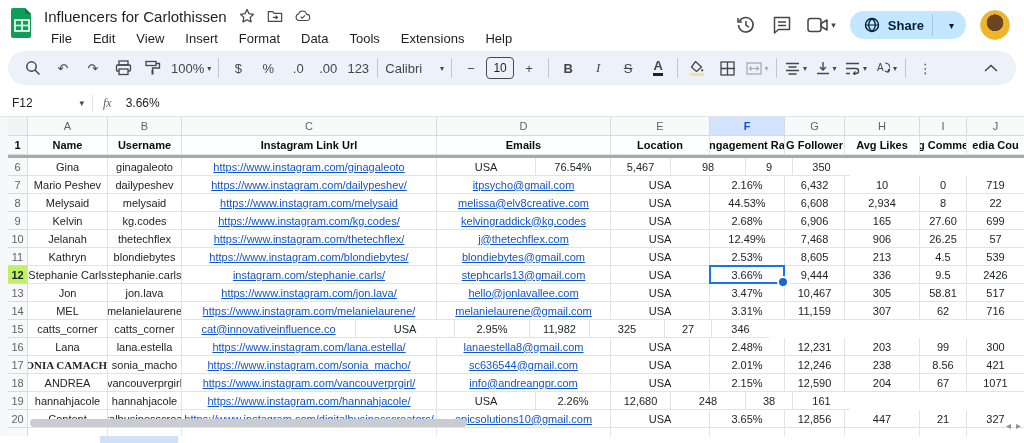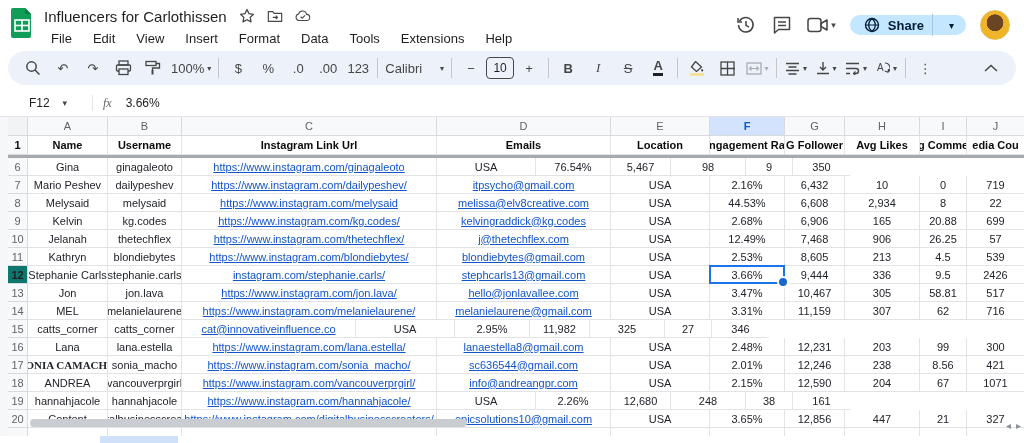--- a/index.html
+++ b/index.html
@@ -14,21 +14,21 @@
   .title-block{margin-left:10px;text-align:center;}
   .title-row{display:flex;align-items:center;gap:12px;height:22px;}
   .doc-title{font-size:15px;color:#1f1f1f;}
   .title-row .icon{width:16px;height:16px;}
   .menus{display:flex;gap:7px;margin-top:3px;}
   .menus span{font-size:13px;color:#1f1f1f;padding:1px 7px;border-radius:8px;cursor:default;}
   .topbar-right{display:flex;align-items:center;gap:14px;padding:10px 14px 0 0;}
   .tb-ic{width:22px;height:22px;}
   .camera-group{display:flex;align-items:center;gap:2px;}
   .caret{font-size:9px;color:#444746;}
-  .share-btn{display:flex;align-items:center;background:#c2e7ff;border-radius:16px;height:20px;padding:0 4px 0 14px;gap:8px;}
+  .share-btn{display:flex;align-items:center;background:#c2e7ff;border-radius:16px;height:28px;padding:0 4px 0 14px;gap:8px;}
   .share-btn .lbl{font-size:13px;font-weight:600;color:#001d35;}
   .share-divider{width:1px;height:22px;background:#a8c7db;}
   .share-caret{padding:0 8px;color:#001d35;font-size:10px;}
   .avatar{width:28px;height:28px;border-radius:50%;background:radial-gradient(circle at 50% 42%,#6b4423 0 38%,#f0b429 40%);border:1px solid #e0c153;}
 
   
   .toolbar{height:40px;padding:1px 8px 0 8px;box-sizing:border-box;}
   .toolbar-pill{background:#edf2fa;border-radius:18px;height:34px;display:flex;align-items:center;padding:0 10px;}
   .tbtn{min-width:24px;height:24px;display:flex;align-items:center;justify-content:center;border-radius:4px;color:#444746;font-size:13px;gap:2px;padding:0 3px;}
   .tdiv{width:1px;height:20px;background:#c4c7c5;margin:0 4px;}
@@ -39,37 +39,37 @@
   .strike{text-decoration:line-through;}
   .a-under{border-bottom:3px solid #202124;line-height:12px;padding-bottom:1px;font-weight:600;}
   .fill-wrap{display:flex;flex-direction:column;align-items:center;}
   .fill-bar{width:14px;height:3px;background:#f3e19c;margin-top:1px;border-radius:1px;}
   .grayed{opacity:.4;}
   .toolbar-spacer{flex:1;}
   .small-caret{font-size:8px;color:#444746;margin-left:1px;}
 
   
   .formula-bar{height:26px;display:flex;align-items:center;border-bottom:1px solid #e1e3e6;background:#fff;}
-  .name-box{width:72px;display:flex;align-items:center;justify-content:center;padding:0 8px 0 12px;font-size:12px;color:#202124;gap:13px;}
+  .name-box{width:72px;display:flex;align-items:center;justify-content:space-between;padding:0 8px 0 12px;font-size:12px;color:#202124;gap:13px;}
   .fb-div{width:1px;height:16px;background:#e1e3e6;margin-right:10px;}
   .fx{font-family:"Liberation Serif",serif;font-style:italic;font-size:12px;color:#5f6368;margin-right:14px;}
   .fb-value{font-size:12px;color:#202124;}
 
   
   .grid{position:absolute;top:117px;left:0;right:0;bottom:0;background:#fff;padding-left:8px;overflow:hidden;}
   .left-strip{position:absolute;left:0;top:0;bottom:0;width:8px;background:#f6f7f8;}
   .grow{display:flex;height:18px;}
   .grow.hdr,.grow.r1{height:19px;}
   .cell{box-sizing:border-box;border-right:1px solid #e2e3e4;border-bottom:1px solid #e2e3e4;display:flex;align-items:center;justify-content:center;font-size:11px;color:#21242a;overflow:hidden;white-space:nowrap;}
   .c0{width:20px;} .c1{width:80px;} .c2{width:74px;} .c3{width:255px;} .c4{width:174px;}
   .c5{width:99px;} .c6{width:75px;} .c7{width:60px;} .c8{width:75px;} .c9{width:47px;} .c10{width:57px;border-right:none;}
   .ch,.rh{background:#f8f9fa;color:#5f6368;border-color:#d8dadd;font-size:11px;}
   .corner{background:#f1f3f4;}
   .sel-ch{background:#d3e3fd;color:#0b57d0;font-weight:700;}
-  .sel-rh{background:#0f766e;color:#1f1f1f;font-weight:700;}
+  .sel-rh{background:#bef264;color:#1f1f1f;font-weight:700;}
   .boldrow .cell{font-weight:700;color:#0c0c0c;}
   .link{color:#1155cc;text-decoration:underline;}
   .nb{font-weight:700;font-family:"Liberation Serif",serif;}
   .frozen-sep{height:3px;width:1016px;background:#a6a9ad;}
   .selcell{position:relative;overflow:visible;}
   .selcell::after{content:"";position:absolute;inset:-1px;border:2px solid #1a73e8;pointer-events:none;}
   .selcell::before{content:"";position:absolute;right:-5px;bottom:-5px;width:8px;height:8px;border-radius:50%;background:#1a66c9;border:2px solid #fff;z-index:6;}
   .hscroll{position:absolute;left:30px;top:302px;width:437px;height:8px;background:#c9ccd1;border-radius:4px;z-index:8;}
   .scroll-arrows{position:absolute;right:3px;top:303px;z-index:8;color:#8b9095;font-size:10px;display:flex;gap:5px;}
   .bottom-strip{position:absolute;left:0;right:0;bottom:0;height:7px;background:#fff;z-index:7;}
@@ -355,21 +355,21 @@
       <div class="grow">
         <div class="cell c0 rh">9</div>
         <div class="cell c1">Kelvin</div>
         <div class="cell c2">kg.codes</div>
         <div class="cell c3 link">https://www.instagram.com/kg.codes/</div>
         <div class="cell c4 link">kelvingraddick@kg.codes</div>
         <div class="cell c5">USA</div>
         <div class="cell c6">2.68%</div>
         <div class="cell c7">6,906</div>
         <div class="cell c8">165</div>
-        <div class="cell c9">20.88</div>
+        <div class="cell c9">27.60</div>
         <div class="cell c10">699</div>
       </div>
       <div class="grow">
         <div class="cell c0 rh">10</div>
         <div class="cell c1">Jelanah</div>
         <div class="cell c2">thetechflex</div>
         <div class="cell c3 link">https://www.instagram.com/thetechflex/</div>
         <div class="cell c4 link">j@thetechflex.com</div>
         <div class="cell c5">USA</div>
         <div class="cell c6">12.49%</div>

